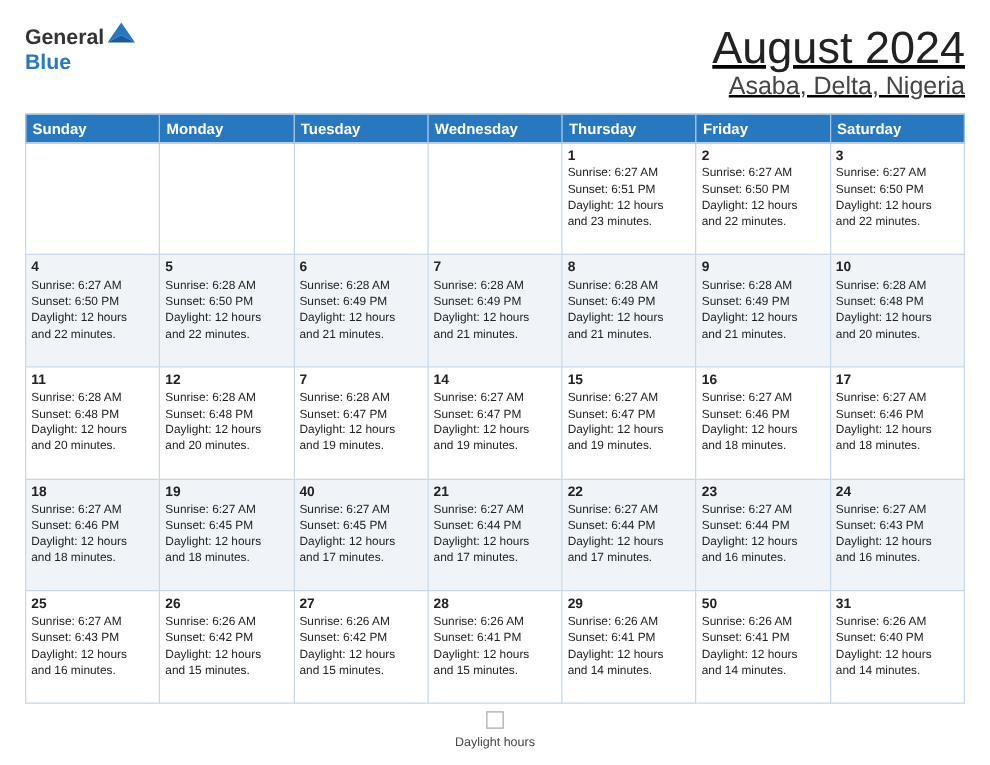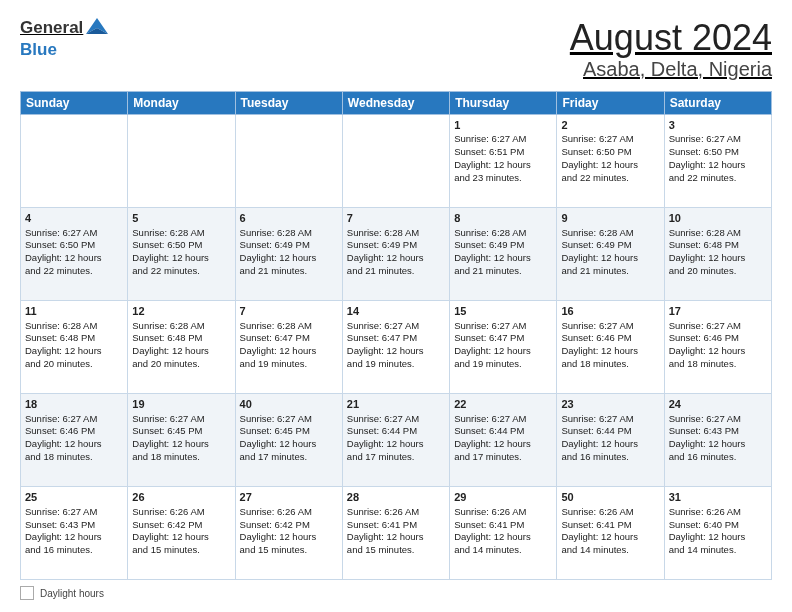--- a/index.html
+++ b/index.html
@@ -81,37 +81,38 @@
     .empty-cell {
       background: #f8fafc;
     }
     .footer {
       display: flex;
       align-items: center;
       margin-top: 6px;
       font-size: 10px;
       color: #444;
       gap: 6px;
+      flex-direction: column;
     }
     .footer-box {
       width: 14px;
       height: 14px;
       background: #fff;
       border: 1px solid #aaa;
       display: inline-block;
     }
   </style>
 </head>
 <body>
 
 <div class="page">
   <div class="header">
     <div class="logo">
       <div style="display:flex; flex-direction:column; line-height:1.15;">
-        <div style="display:flex; align-items:flex-start;text-decoration:underline;">
+        <div style="display:flex; align-items:center;">
           <span class="logo-general" style="font-size:17px; font-weight:bold; color:#333;">General</span>
           <svg width="22" height="22" viewBox="0 0 22 22" style="margin-left:3px; margin-bottom:2px;">
             <polygon points="0,16 11,0 22,16 11,10" fill="#2878bf"></polygon>
             <polygon points="0,16 11,10 22,16" fill="#1a5a9a"></polygon>
           </svg>
         </div>
         <span class="logo-blue" style="font-size:17px; font-weight:bold; color:#2878bf; margin-top:-2px;">Blue</span>
       </div>
     </div>
     <div class="title-block">

